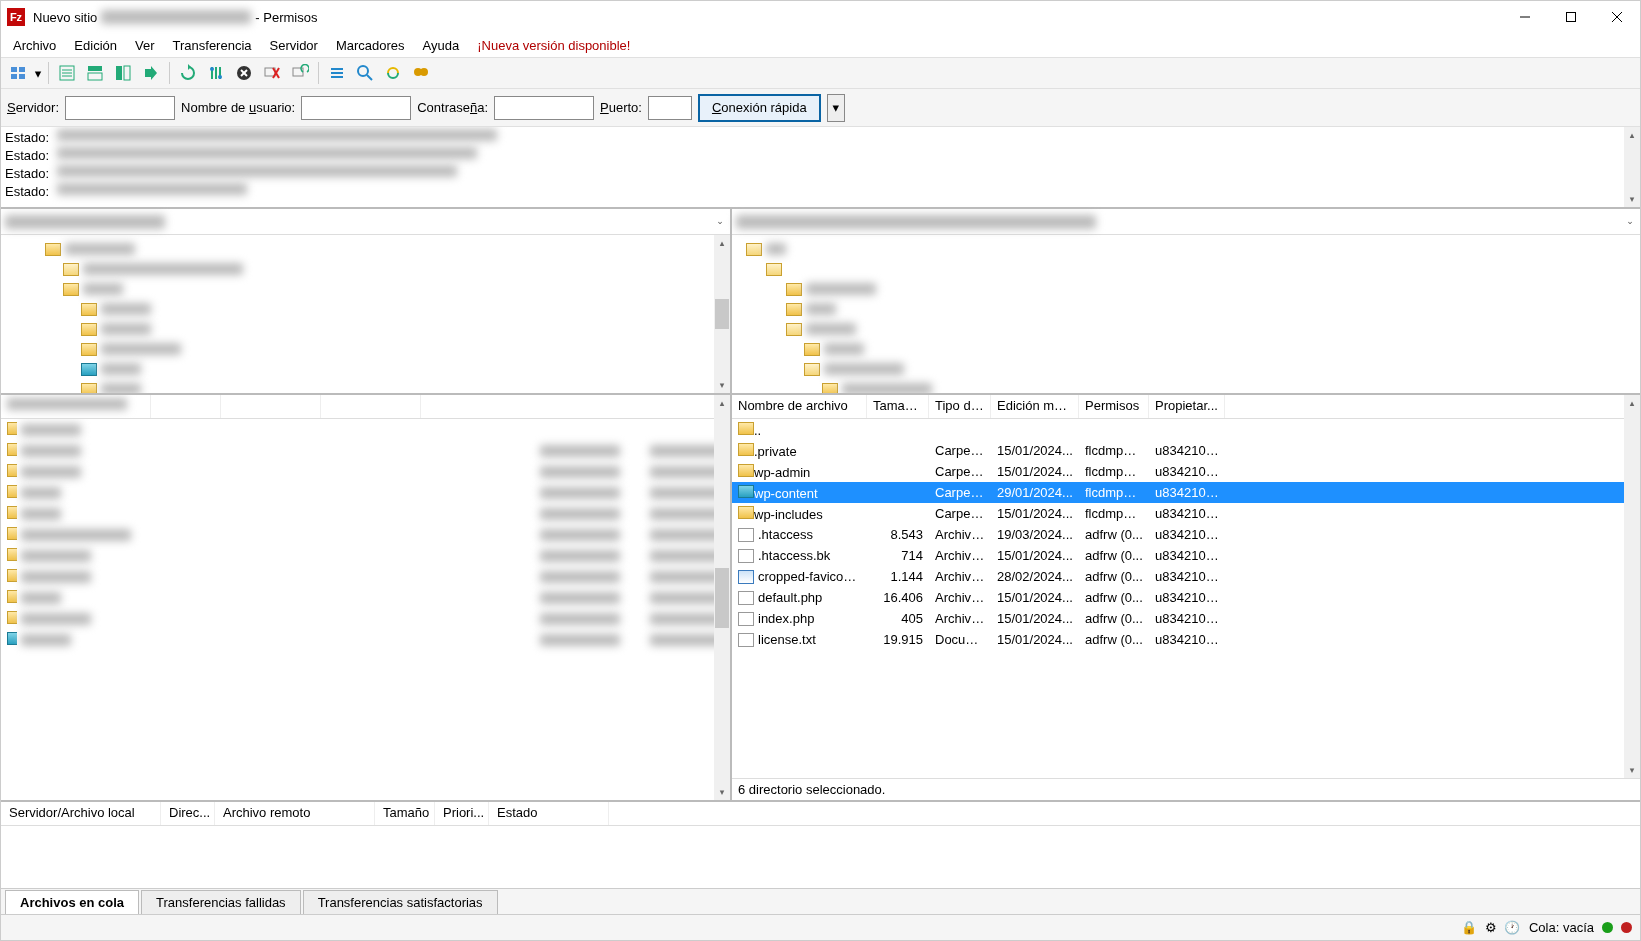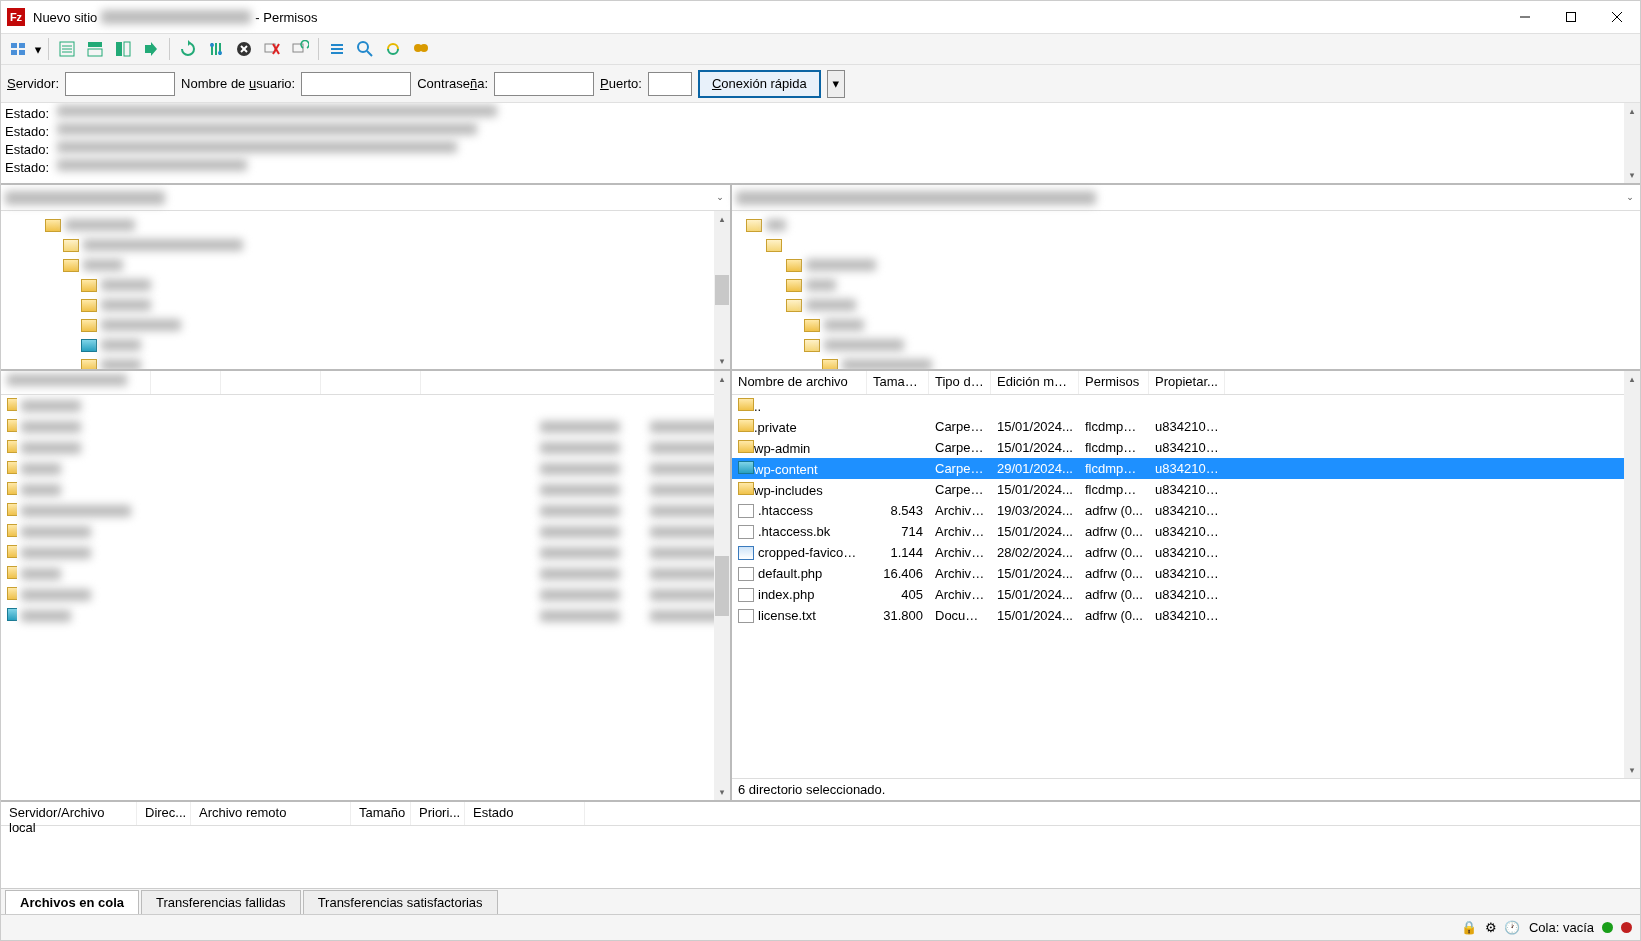--- a/index.html
+++ b/index.html
@@ -94,20 +94,30 @@
         </div>
       <div class="win-btn close">
           <svg viewBox="0 0 12 12">
             <line x1="1" y1="1" x2="11" y2="11" stroke="#000"></line>
             <line x1="11" y1="1" x2="1" y2="11" stroke="#000"></line>
           </svg>
         </div>
     </div>
   </div>
 
+  <div class="menubar">
+    <div class="mi">Archivo</div>
+    <div class="mi">Edición</div>
+    <div class="mi">Ver</div>
+    <div class="mi">Transferencia</div>
+    <div class="mi">Servidor</div>
+    <div class="mi">Marcadores</div>
+    <div class="mi">Ayuda</div>
+    <div class="mi upd">¡Nueva versión disponible!</div>
+  </div>
 
   <div class="toolbar">
     <div class="tbtn">
         <svg width="18" height="18">
           <rect x="2" y="3" width="6" height="5" fill="#4a90d9"></rect>
           <rect x="10" y="3" width="6" height="5" fill="#4a90d9"></rect>
           <rect x="2" y="10" width="6" height="5" fill="#4a90d9"></rect>
           <rect x="10" y="10" width="6" height="5" fill="#4a90d9"></rect>
         </svg>
       </div>
@@ -497,39 +507,39 @@
             <div class="fl-row">
               <span class="cell" style="width:135px"><span class="fileico"></span><span>index.php</span></span>
               <span class="cell" style="width:62px;text-align:right">405</span>
               <span class="cell" style="width:62px">Archivo ...</span>
               <span class="cell" style="width:88px">15/01/2024...</span>
               <span class="cell" style="width:70px">adfrw (0...</span>
               <span class="cell" style="width:76px">u8342108...</span>
             </div>
             <div class="fl-row">
               <span class="cell" style="width:135px"><span class="fileico"></span><span>license.txt</span></span>
-              <span class="cell" style="width:62px;text-align:right">31.800</span>
+              <span class="cell" style="width:62px;text-align:right">19.915</span>
               <span class="cell" style="width:62px">Docume...</span>
               <span class="cell" style="width:88px">15/01/2024...</span>
               <span class="cell" style="width:70px">adfrw (0...</span>
               <span class="cell" style="width:76px">u8342108...</span>
             </div>
           </div>
         <div class="fl-scroll">
             <div class="scr-btn">▴</div>
             <div class="scr-btn">▾</div>
           </div>
       </div>
       <div class="status-row">6 directorio seleccionado.</div>
     </div>
   </div>
 
   <div class="queue">
     <div class="q-head">
-      <div class="col" style="width:136px">Servidor/Archivo local</div>
+      <div class="col" style="width:160px">Servidor/Archivo local</div>
       <div class="col" style="width:54px">Direc...</div>
       <div class="col" style="width:160px">Archivo remoto</div>
       <div class="col" style="width:60px">Tamaño</div>
       <div class="col" style="width:54px">Priori...</div>
       <div class="col" style="width:120px">Estado</div>
     </div>
     <div class="q-body"></div>
   </div>
 
   <div class="tabs">

